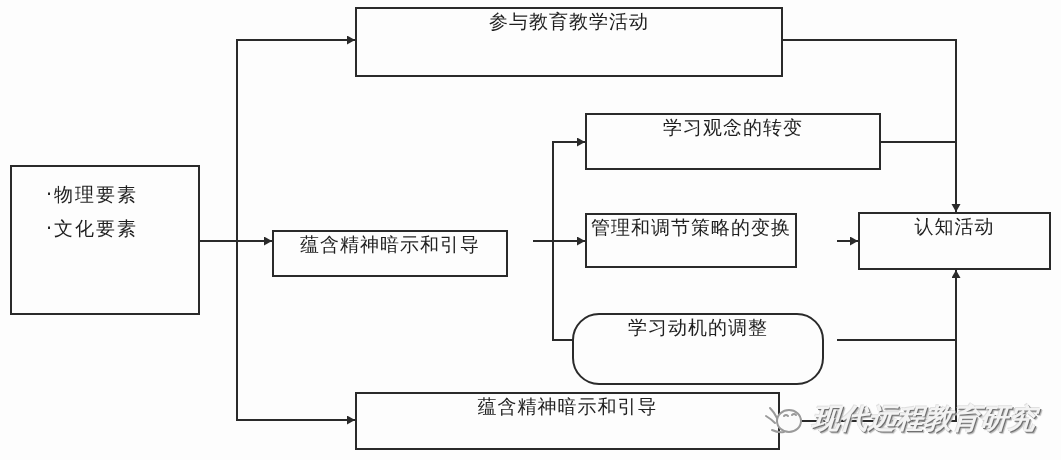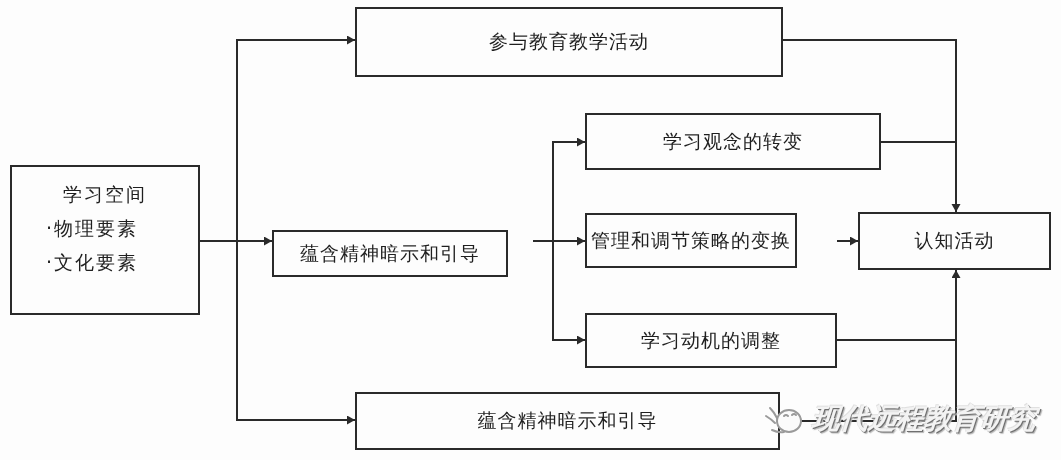--- a/index.html
+++ b/index.html
@@ -10,21 +10,21 @@
     font-family:"DejaVu Sans",sans-serif;
     color:#1f1f1f;
     overflow:hidden;
   }
   #wires{position:absolute;left:0;top:0;width:1061px;height:460px;}
   .node{
     position:absolute;
     box-sizing:border-box;
     border:2px solid #2a2a2a;
     background:#fdfdfd;
-    display:flex;align-items:center;justify-content:center;
+    display:flex;justify-content:center;
     font-size:19px;
     letter-spacing:1px;
     text-align:center;
   }
   .node-left{
     flex-direction:column;
     justify-content:flex-start;
     padding-top:10px;
     align-items:stretch;
     text-align:left;
@@ -75,42 +75,41 @@
       <path d="M553,241 V340 H585" marker-end="url(#arr)"></path>
       <path d="M783,40 H956 V212" marker-end="url(#arr)"></path>
       <path d="M835,142 H956"></path>
       <path d="M837,241 H858" marker-end="url(#arr)"></path>
       <path d="M780,421 H956 V270" marker-end="url(#arr)"></path>
       <path d="M837,340 H956"></path>
     </g>
   </svg>
 
   <div class="node node-left" style="left:10px;top:165px;width:190px;height:150px;">
-    <div class="ls-title">学习空间</div>
     <div class="ls-item">·物理要素</div>
     <div class="ls-item">·文化要素</div>
   </div>
 
   <div class="node" style="left:355px;top:7px;width:428px;height:70px;">
     <span>参与教育教学活动</span>
   </div>
 
   <div class="node" style="left:272px;top:230px;width:236px;height:47px;">
     <span>蕴含精神暗示和引导</span>
   </div>
 
   <div class="node" style="left:585px;top:113px;width:296px;height:57px;">
     <span>学习观念的转变</span>
   </div>
 
   <div class="node" style="left:585px;top:213px;width:212px;height:55px;">
     <span>管理和调节策略的变换</span>
   </div>
 
-  <div class="node" style="left:585px;top:313px;width:252px;height:55px;">
+  <div class="node" style="left:572px;top:313px;width:252px;height:72px;border-radius:27px;">
     <span>学习动机的调整</span>
   </div>
 
   <div class="node" style="left:858px;top:212px;width:193px;height:58px;">
     <span>认知活动</span>
   </div>
 
   <div class="node" style="left:355px;top:392px;width:425px;height:58px;">
     <span>蕴含精神暗示和引导</span>
   </div>

